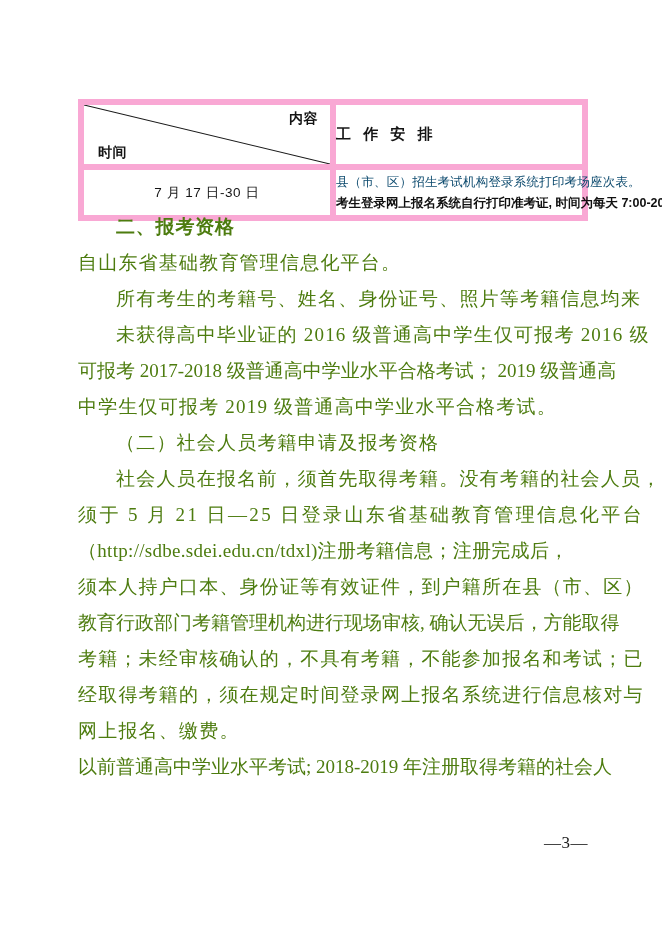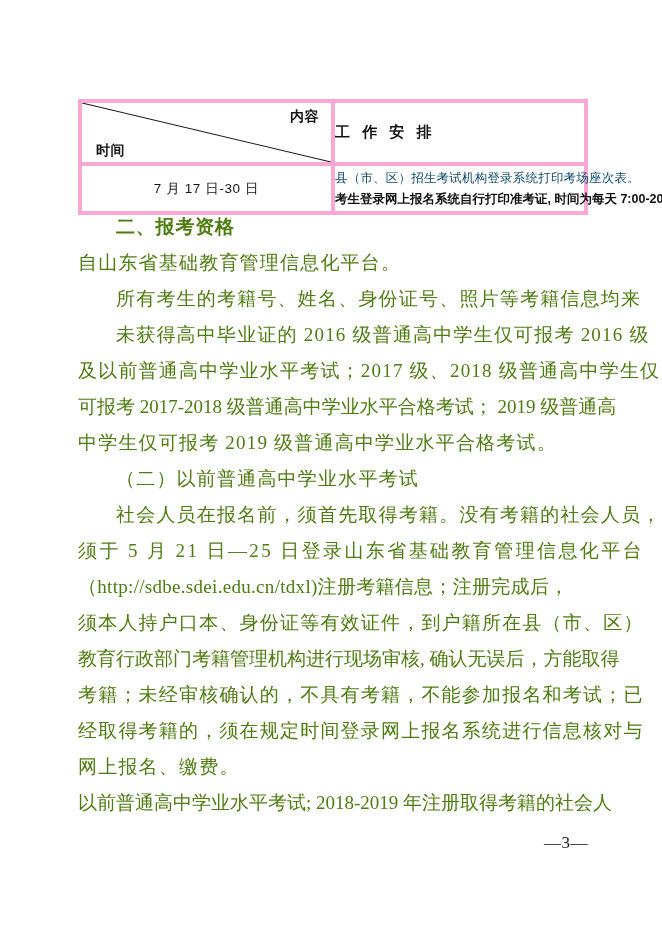--- a/index.html
+++ b/index.html
@@ -28,21 +28,21 @@
   
   .sched-table {
     position: absolute;
     left: 78px;
     top: 99px;
     width: 510px;
     border-collapse: collapse;
     table-layout: fixed;
   }
   .sched-table td {
-    border: 4px solid #f9a8d4;
+    border: 6px solid #f9a8d4;
     padding: 0;
     vertical-align: middle;
   }
 
   .hdr-cell {
     position: relative;
     height: 59px;
     overflow: hidden;
   }
   .diag-svg {
@@ -174,25 +174,24 @@
 
   <div class="body-block">
 
     <div class="ln heading ind2">二、报考资格</div>
 
     <div class="ln sp-s">自山东省基础教育管理信息化平台。</div>
     <div class="ln ind2 sp-s">所有考生的考籍号、姓名、身份证号、照片等考籍信息均来</div>
 
 
     <div class="ln ind2 sp-s">未获得高中毕业证的 2016 级普通高中学生仅可报考 2016 级</div>
-    <div class="ln sp-s">及以前普通高中学业水平考试；2017 级、2018 级普通高中学生仅</div>
     <div class="ln">可报考 2017-2018 级普通高中学业水平合格考试； 2019 级普通高</div>
     <div class="ln sp-s">中学生仅可报考 2019 级普通高中学业水平合格考试。</div>
 
-    <div class="ln ind2 sp-s">（二）以前普通高中学业水平考试</div>
+    <div class="ln ind2 sp-s">（二）社会人员考籍申请及报考资格</div>
 
     <div class="ln ind2 sp-s">社会人员在报名前，须首先取得考籍。没有考籍的社会人员，</div>
     <div class="ln sp-m">须于 5 月 21 日—25 日登录山东省基础教育管理信息化平台</div>
     <div class="ln mono-ish">（http://sdbe.sdei.edu.cn/tdxl)注册考籍信息；注册完成后，</div>
     <div class="ln sp-s">须本人持户口本、身份证等有效证件，到户籍所在县（市、区）</div>
     <div class="ln">教育行政部门考籍管理机构进行现场审核, 确认无误后，方能取得</div>
     <div class="ln sp-s">考籍；未经审核确认的，不具有考籍，不能参加报名和考试；已</div>
     <div class="ln sp-s">经取得考籍的，须在规定时间登录网上报名系统进行信息核对与</div>
     <div class="ln sp-s">网上报名、缴费。</div>
 

